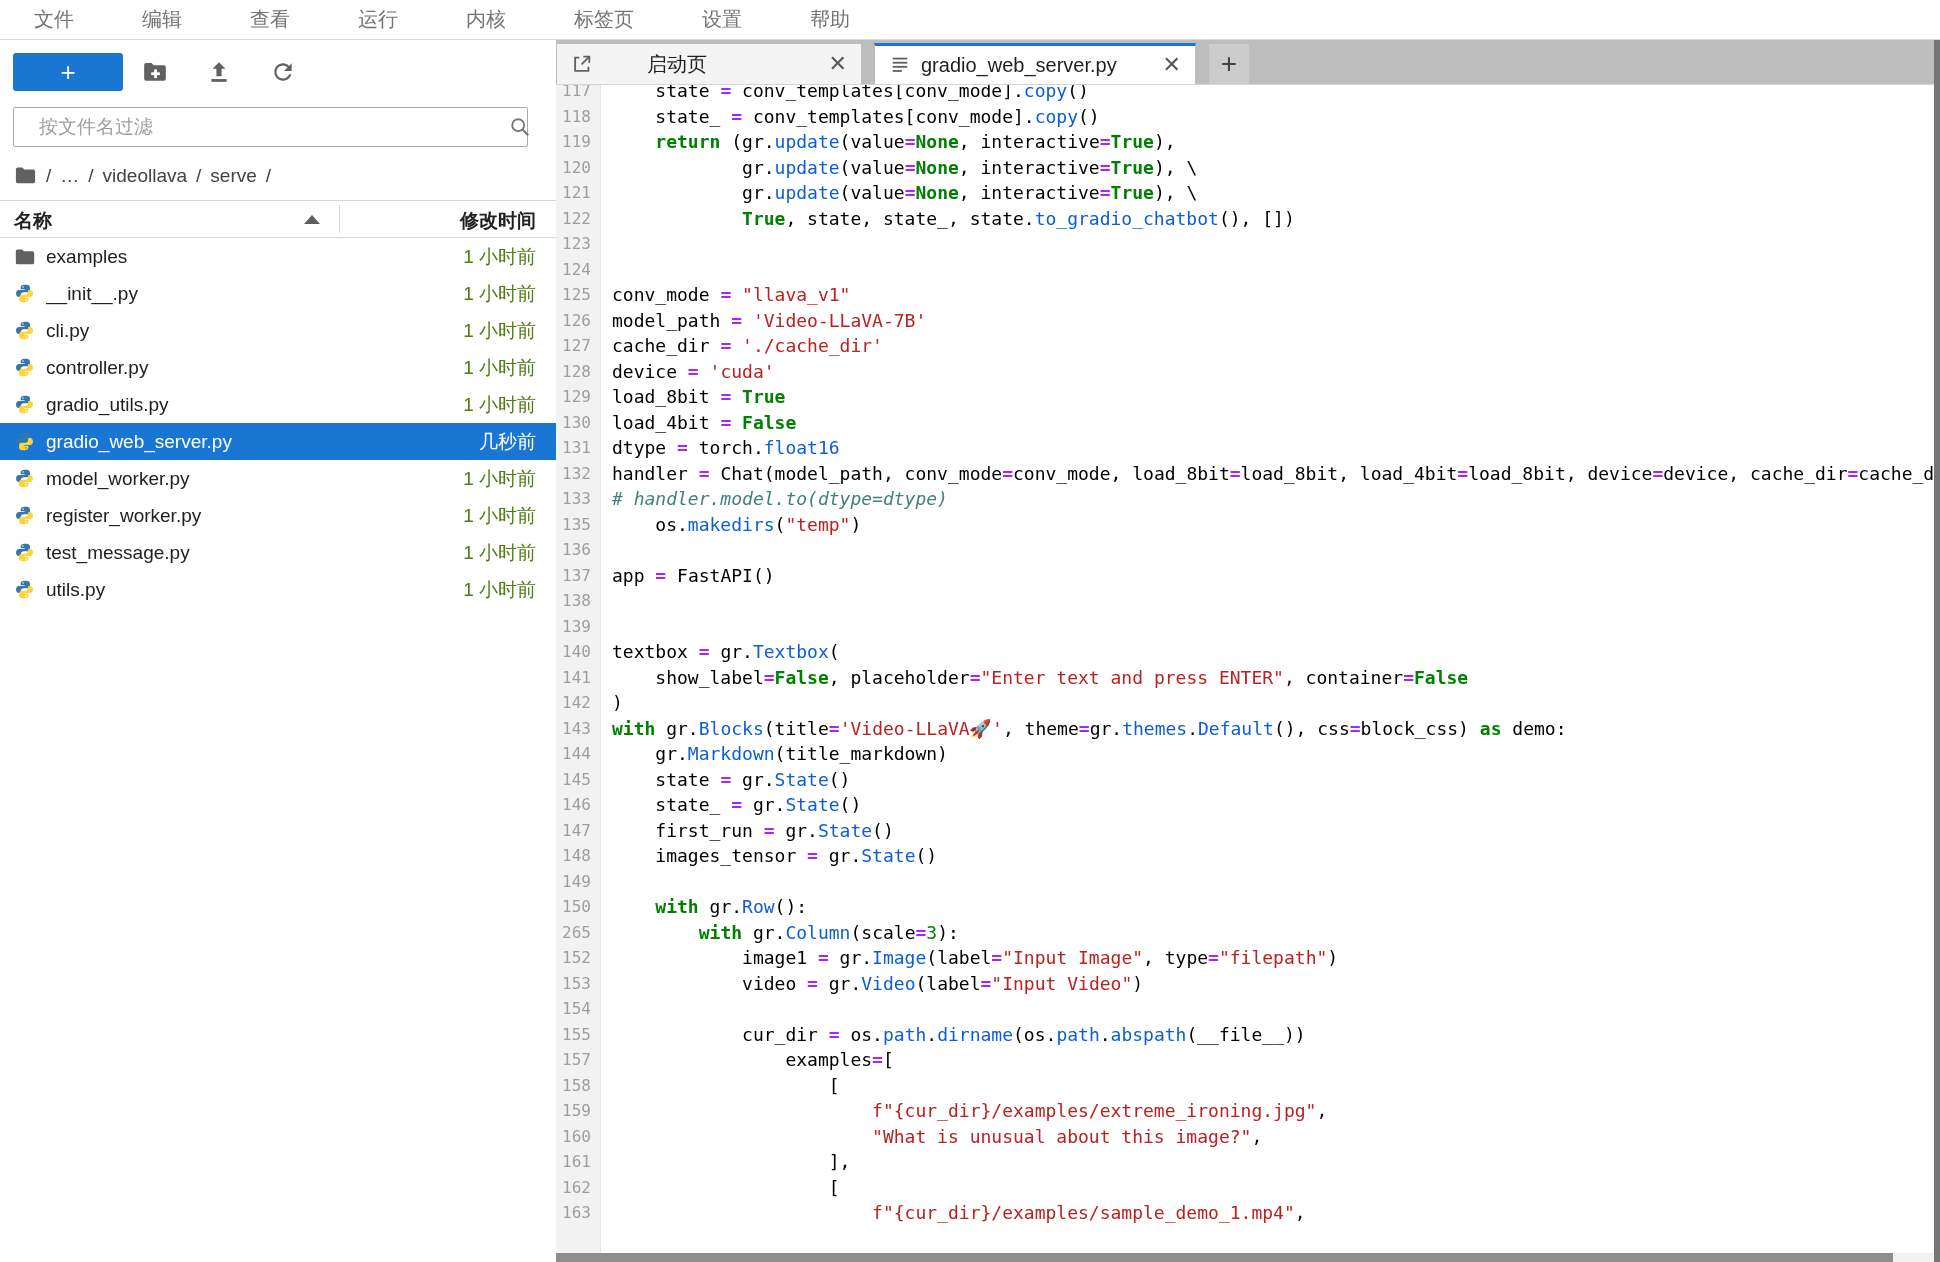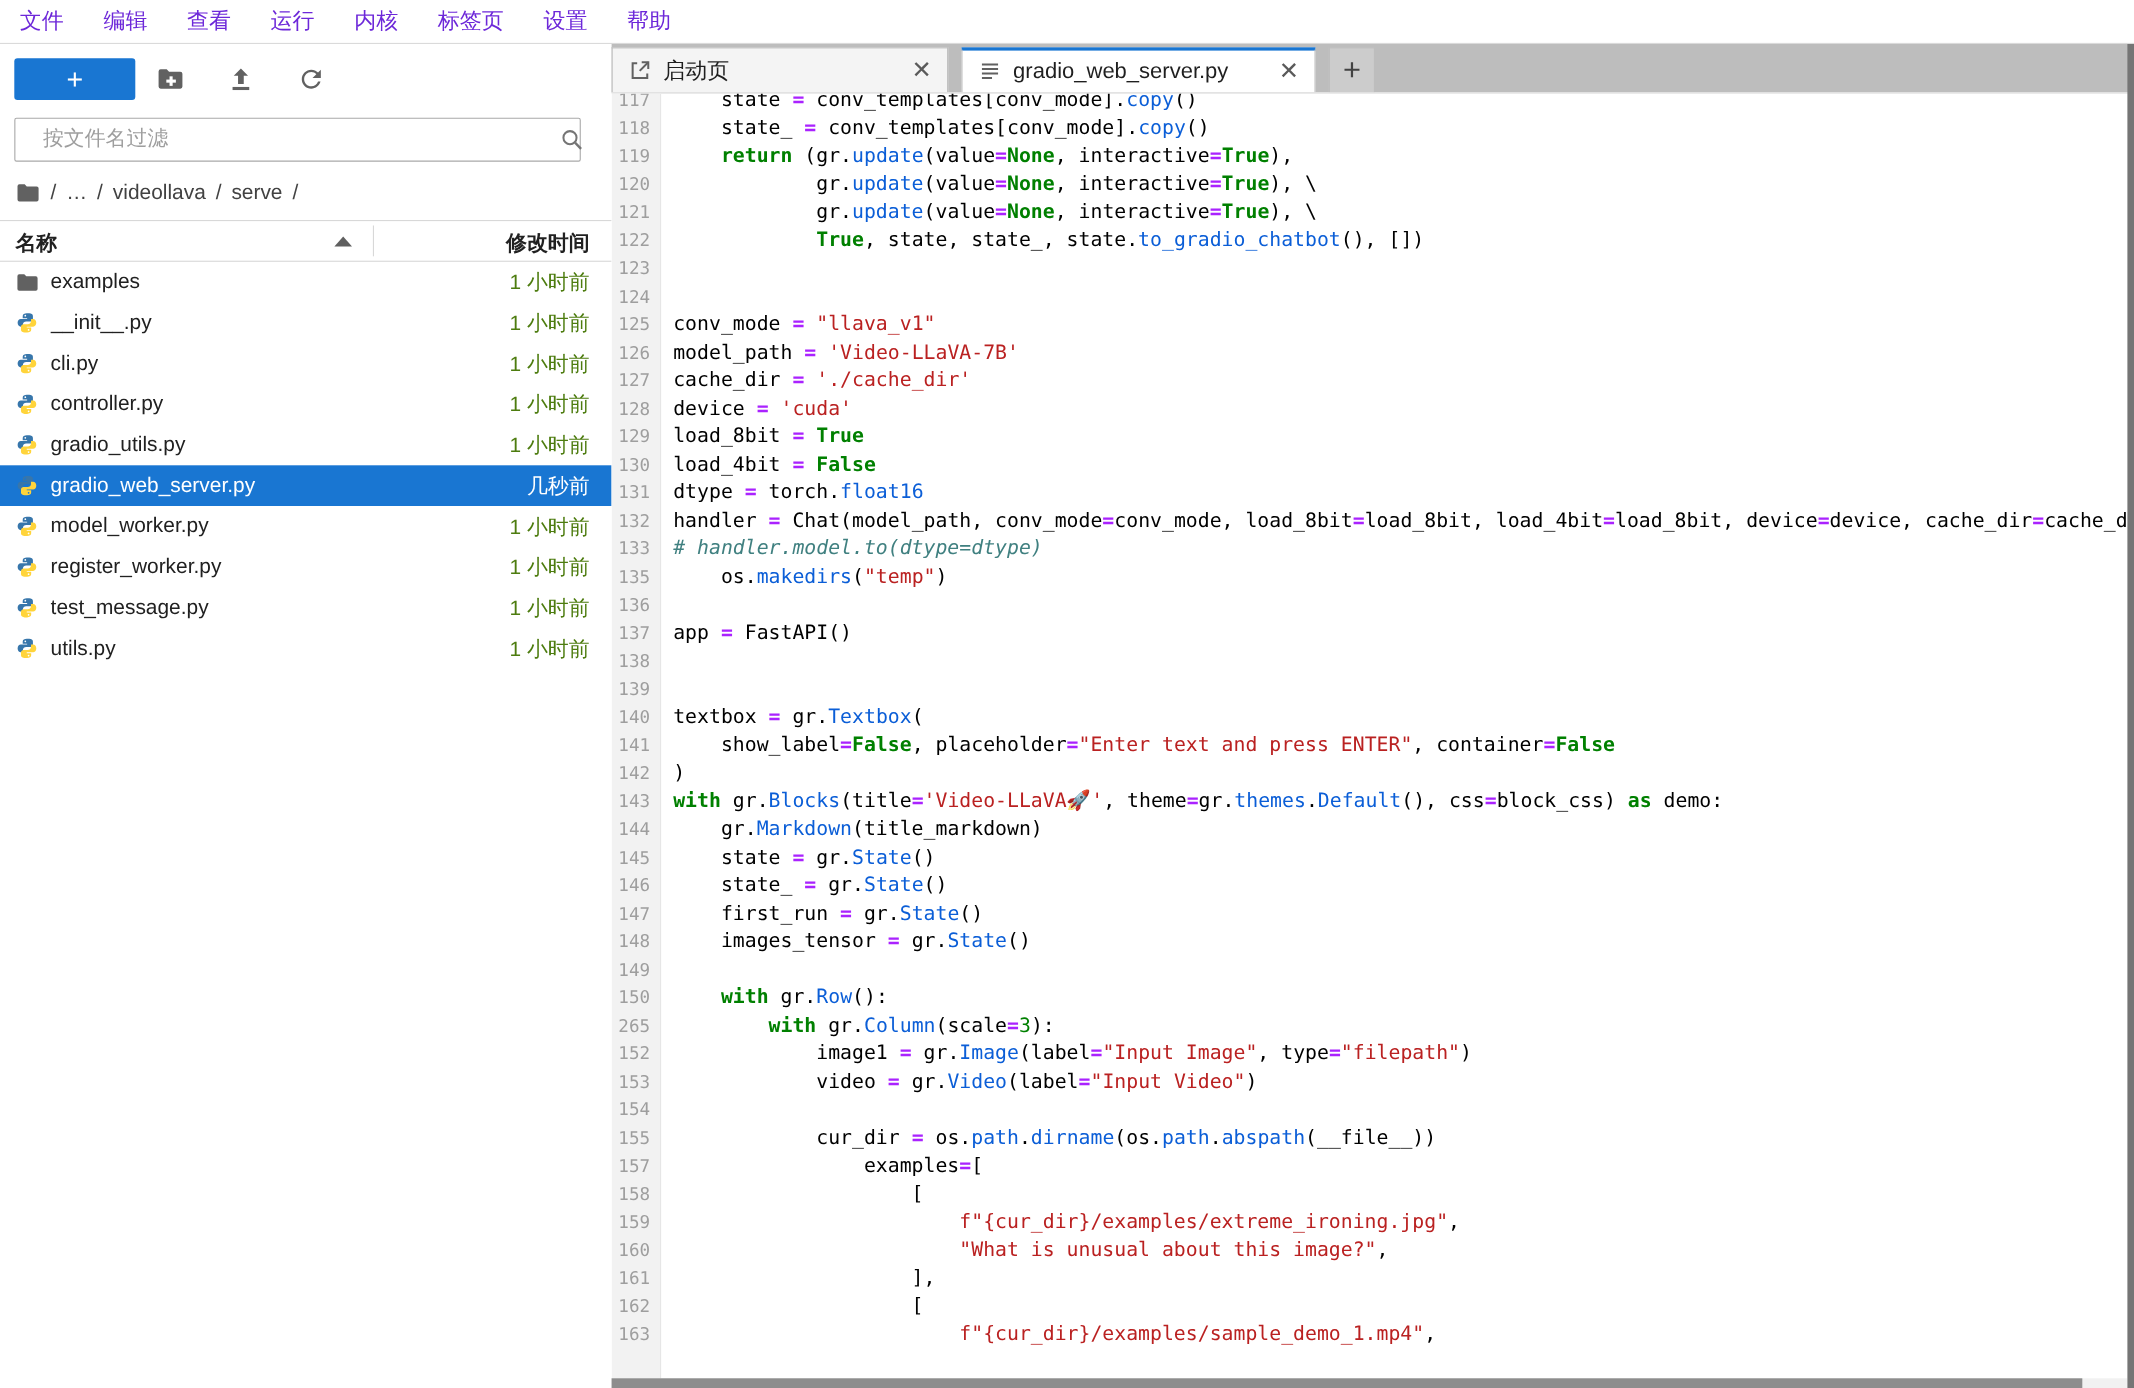--- a/index.html
+++ b/index.html
@@ -2,21 +2,21 @@
 <html><head>
 <meta charset="utf-8">
 <style>
   * { margin:0; padding:0; box-sizing:border-box; }
   html,body { width:1940px; height:1262px; overflow:hidden; background:#fff;
     font-family:"Liberation Sans","DejaVu Sans",sans-serif; }
 
   
   .menubar { position:absolute; left:0; top:0; width:1940px; height:40px;
     background:#fff; border-bottom:1px solid #dadada; display:flex; align-items:center; }
-  .menu-item { font-size:20px; color:#6d28d9; padding:0 18px; line-height:39px; cursor:default; }
+  .menu-item { font-size:20px; color:#737373; padding:0 34px; line-height:39px; cursor:default; }
 
   
   .sidebar { position:absolute; left:0; top:41px; width:556px; bottom:0; background:#fff; }
   .fb-toolbar { display:flex; align-items:center; padding:12px 13px 8px 13px; gap:0; }
   .new-btn { width:110px; height:38px; background:#1976d2; border:none; border-radius:3px;
     color:#fff; font-size:26px; line-height:36px; text-align:center; cursor:pointer; }
   .icon-btn { width:64px; height:38px; display:flex; align-items:center; justify-content:center;
     background:transparent; border:none; cursor:pointer; }
   .filter-wrap { position:relative; margin:8px 13px 0 13px; }
   .filter-wrap input { width:515px; height:40px; border:1px solid #a9a9a9; border-radius:2px;
@@ -41,21 +41,21 @@
   .file-row .f-ic { width:22px; height:22px; margin:0 10px 0 14px; flex:0 0 auto; display:flex; align-items:center; }
   .file-row .f-name { flex:1 1 auto; white-space:nowrap; overflow:hidden; }
   .file-row .f-time { flex:0 0 auto; padding-right:20px; color:#4d7c0f; }
   .file-row.selected { background:#1976d2; color:#fff; }
   .file-row.selected .f-time { color:#fff; }
 
   
   .tabbar { position:absolute; left:556px; top:40px; right:0; height:44px; background:#bdbdbd; }
   .tab { position:absolute; bottom:0; height:41px; display:flex; align-items:center;
     border:1px solid #bdbdbd; border-bottom:none; cursor:pointer; }
-  .tab-1 { left:0; width:306px; background:#f4f4f4; }
+  .tab-1 { left:0; width:306px; background:#f4f4f4;gap:44px; }
   .tab-2 { left:318px; width:322px; background:#fff; border-top:3px solid #1976d2; }
   .tab .t-ic { margin:0 10px 0 14px; display:flex; }
   .tab .t-label { font-size:20px; color:#1f1f1f; flex:1 1 auto; white-space:nowrap; overflow:hidden; }
   .tab .t-close { font-size:22px; color:#5a5a5a; padding:0 14px 0 8px; line-height:38px; }
   .newtab-btn { position:absolute; left:652px; bottom:0; width:42px; height:41px; background:#cccccc;
     border:1px solid #bdbdbd; border-bottom:none; font-size:28px; color:#424242;
     display:flex; align-items:center; justify-content:center; cursor:pointer; }
 
   
   .editor { position:absolute; left:556px; top:84px; right:0; bottom:0; background:#fff;

